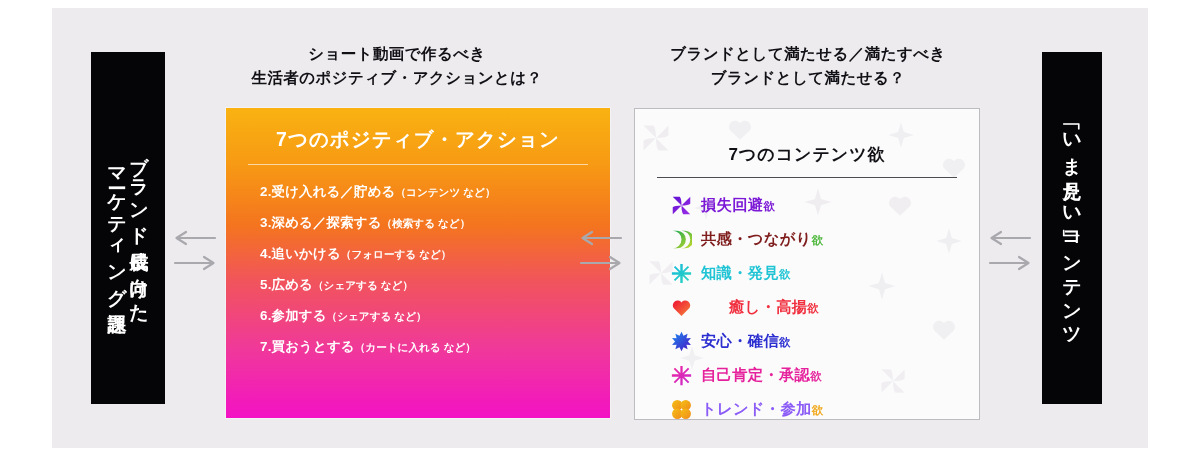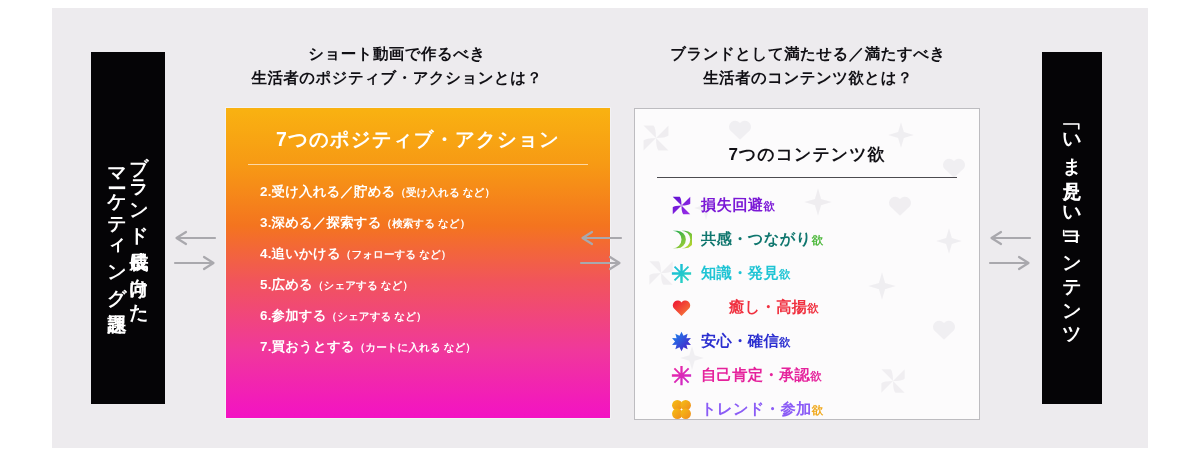--- a/index.html
+++ b/index.html
@@ -227,21 +227,21 @@
 
   <div class="sec-head" id="head-left">
     <div>ショート動画で作るべき</div>
     <div>生活者のポジティブ・アクションとは？</div>
   </div>
 
   <div id="grad-card">
     <div class="card-title">7つのポジティブ・アクション</div>
     <div class="rule"></div>
     <ul class="act-list" id="act-list">
-        <li><span>2.</span><span>受け入れる／貯める</span><span class="sub">（受け入れる など）</span></li>
+        <li><span>2.</span><span>受け入れる／貯める</span><span class="sub">（コンテンツ など）</span></li>
         <li><span>3.</span><span>深める／探索する</span><span class="sub">（検索する など）</span></li>
         <li><span>4.</span><span>追いかける</span><span class="sub">（フォローする など）</span></li>
         <li><span>5.</span><span>広める</span><span class="sub">（シェアする など）</span></li>
         <li><span>6.</span><span>参加する</span><span class="sub">（シェアする など）</span></li>
         <li><span>7.</span><span>買おうとする</span><span class="sub">（カートに入れる など）</span></li>
       </ul>
   </div>
 
   <div class="arrows" id="arrows-mid">
     <svg class="arrow-svg" width="44" height="16" viewBox="0 0 44 16">
@@ -249,21 +249,21 @@
       <line x1="4" y1="8" x2="42" y2="8" stroke="#a9a8ad" stroke-width="2.2" stroke-linecap="round"></line>
     </svg>
     <svg class="arrow-svg" width="44" height="16" viewBox="0 0 44 16">
       <path d="M31 2 L40.5 8 L31 14" fill="none" stroke="#a9a8ad" stroke-width="2.2" stroke-linecap="round" stroke-linejoin="round"></path>
       <line x1="2" y1="8" x2="40" y2="8" stroke="#a9a8ad" stroke-width="2.2" stroke-linecap="round"></line>
     </svg>
   </div>
 
   <div class="sec-head" id="head-right">
     <div>ブランドとして満たせる／満たすべき</div>
-    <div>生活者のコンテンツ欲とは？</div>
+    <div>ブランドとして満たせる？</div>
   </div>
 
   <div id="white-card">
     <svg class="wm" style="left:6px;  top:14px;  width:30px; height:30px;" viewBox="0 0 24 24">
         <path d="M12 12 L2 2 H10 Q12 4 12 12 Z M12 12 L22 2 V10 Q20 12 12 12 Z M12 12 L22 22 H14 Q12 20 12 12 Z M12 12 L2 22 V14 Q4 12 12 12 Z" fill="#e3e1e6"></path>
       </svg>
     <svg class="wm" style="left:92px; top:8px;   width:26px; height:26px;" viewBox="0 0 24 24">
         <path d="M12 21 L3 12.5 A5.4 5.4 0 1 1 12 5.6 A5.4 5.4 0 1 1 21 12.5 Z" fill="#e6e4e9"></path>
       </svg>
     <svg class="wm" style="left:252px;top:12px;  width:28px; height:28px;" viewBox="0 0 24 24">
@@ -318,21 +318,21 @@
         <li>
           <svg class="need-ic" viewBox="0 0 24 24">
             <defs>
               <linearGradient id="ng1" x1="0" y1="0" x2="1" y2="1">
                 <stop offset="0" stop-color="#19a84e"></stop>
                 <stop offset="1" stop-color="#cddb2a"></stop>
               </linearGradient>
             </defs>
             <path d="M2 2 H7 A10 10 0 0 1 7 22 H2 A10 10 0 0 0 2 2 Z M12 2 H16 A10 10 0 0 1 16 22 H12 A10 10 0 0 0 12 2 Z" fill="url(#ng1)" fill-rule="nonzero"></path>
           </svg>
-          <span><span style="color: #0f766e;">共感・つながり</span><span class="suffix" style="color: rgb(77, 184, 60);">欲</span></span>
+          <span><span style="color: #7f1d1d;">共感・つながり</span><span class="suffix" style="color: rgb(77, 184, 60);">欲</span></span>
         </li>
         <li>
           <svg class="need-ic" viewBox="0 0 24 24">
             <defs>
               <linearGradient id="ng2" x1="0" y1="0" x2="1" y2="1">
                 <stop offset="0" stop-color="#13b9dd"></stop>
                 <stop offset="1" stop-color="#2fd6bc"></stop>
               </linearGradient>
             </defs>
             <path d="M10.6 1 H13.4 V22.9 H10.6 Z M1 10.6 H23 V13.4 H1 Z M3.3 4.8 L4.8 3.3 L20.7 19.2 L19.2 20.7 Z M19.2 3.3 L20.7 4.8 L4.8 20.7 L3.3 19.2 Z" fill="url(#ng2)" fill-rule="nonzero"></path>

